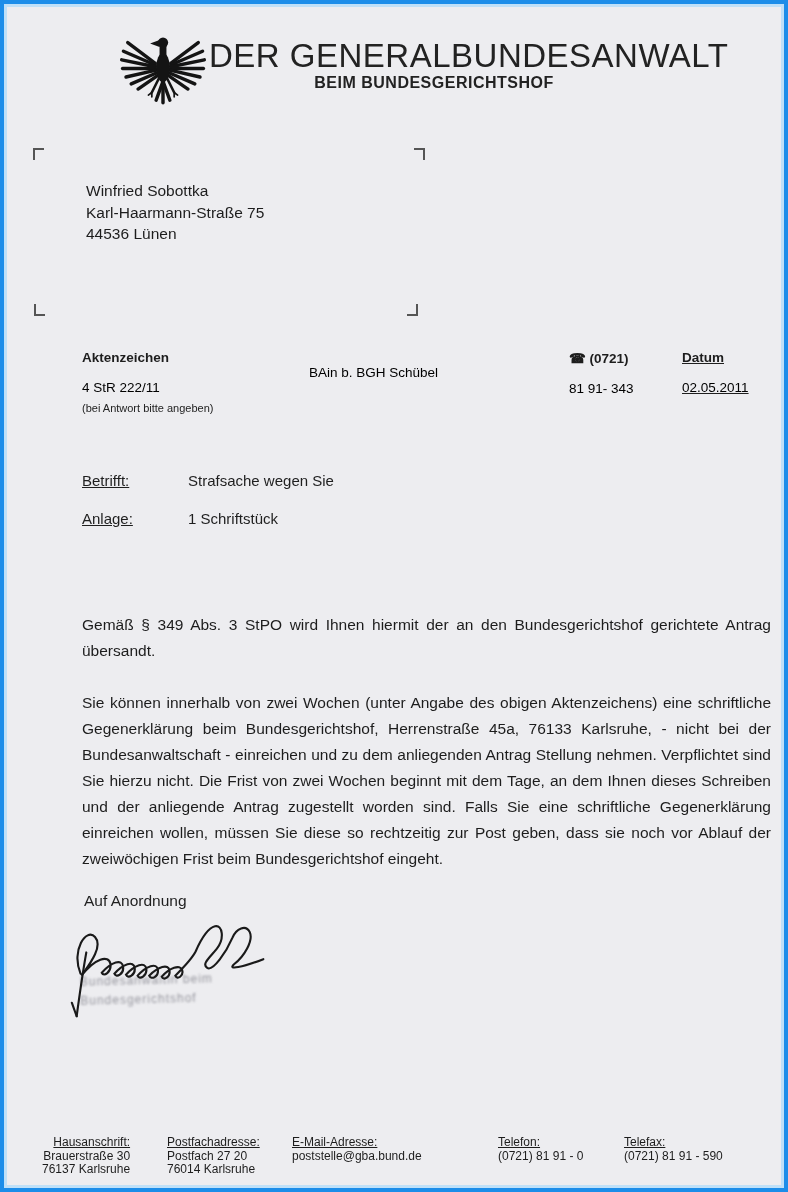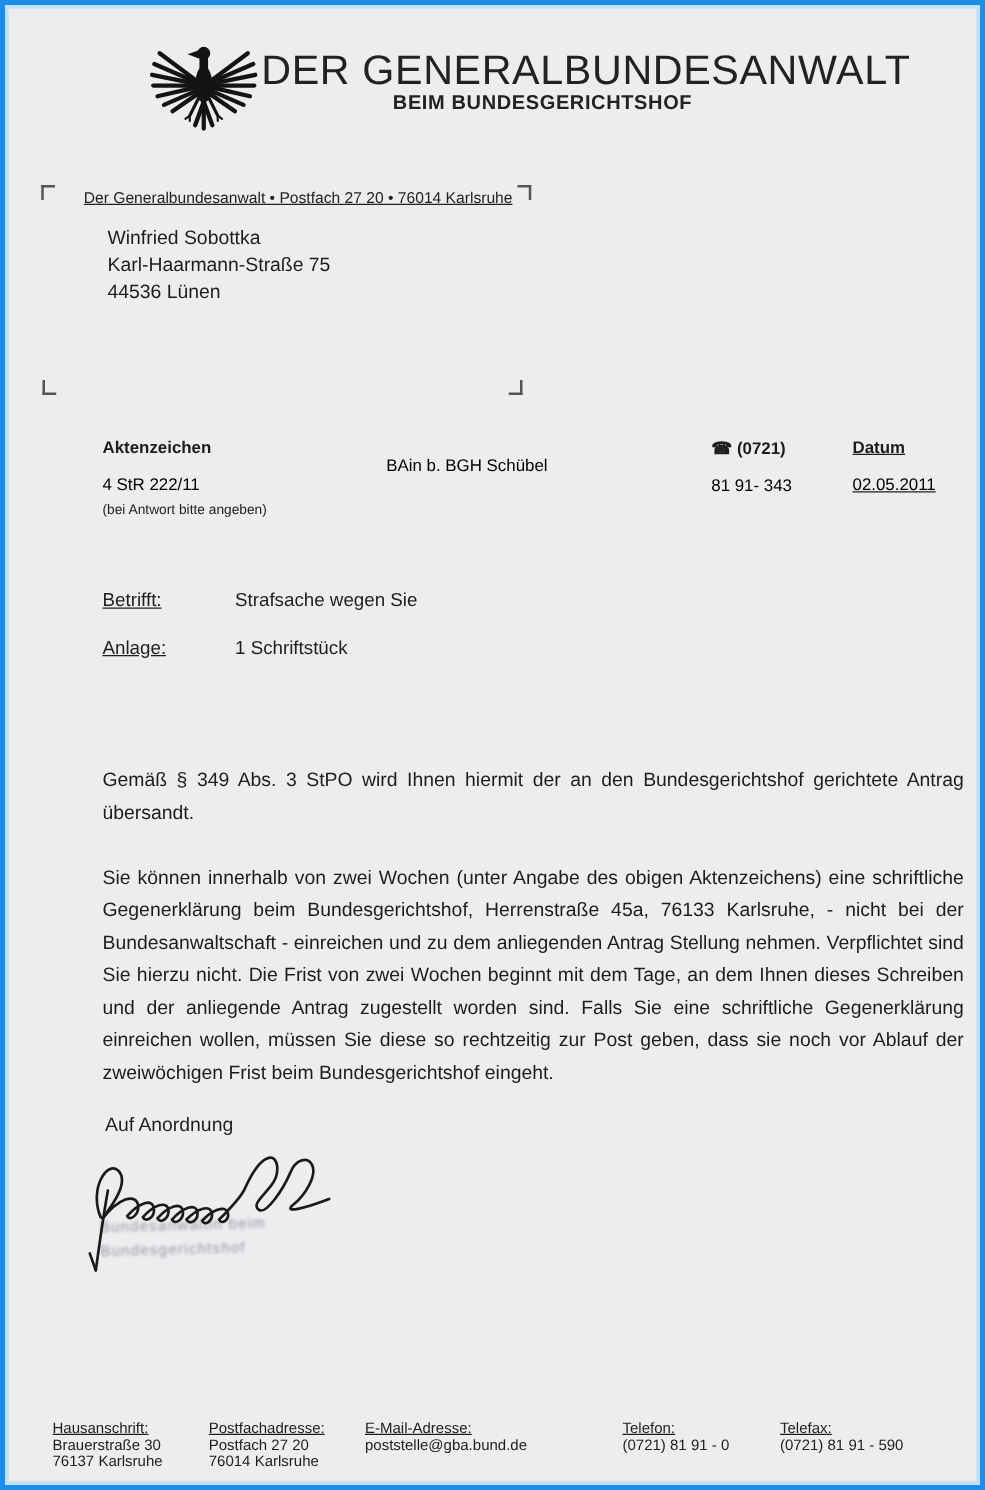--- a/index.html
+++ b/index.html
@@ -79,21 +79,21 @@
   .stamp {
     left: 76px; top: 966px; width: 220px;
     font-size: 12px; line-height: 19px; color: #96969e;
     filter: blur(1.2px); transform: rotate(-1.5deg);
     letter-spacing: 1px; white-space: nowrap;
   }
 
   
   .footer-col { top: 1132px; font-size: 12px; line-height: 13.5px; color: #1d1d1d; white-space: nowrap; }
   .footer-label { text-decoration: underline; }
-  .fc1 { left: 38px; }
+  .fc1 { left: 38px; text-align: right; }
   .fc2 { left: 163px; }
   .fc3 { left: 288px; }
   .fc4 { left: 494px; }
   .fc5 { left: 620px; }
 </style>
 </head>
 <body>
 
 <div class="scan-page">
 
@@ -134,21 +134,20 @@
   </svg>
 
   <div class="abs header-title">DER GENERALBUNDESANWALT</div>
   <div class="abs header-subtitle">BEIM BUNDESGERICHTSHOF</div>
 
   <div class="abs corner tl"></div>
   <div class="abs corner tr"></div>
   <div class="abs corner bl"></div>
   <div class="abs corner br"></div>
 
-  <div class="abs sender-line">Der Generalbundesanwalt • Postfach 27 20 • 76014 Karlsruhe</div>
 
   <div class="abs recipient">
     <div>Winfried Sobottka</div>
     <div>Karl-Haarmann-Straße 75</div>
     <div>44536 Lünen</div>
   </div>
 
   <div class="abs meta-row">
     <div class="meta-col1">
       <div class="meta-label">Aktenzeichen</div>

